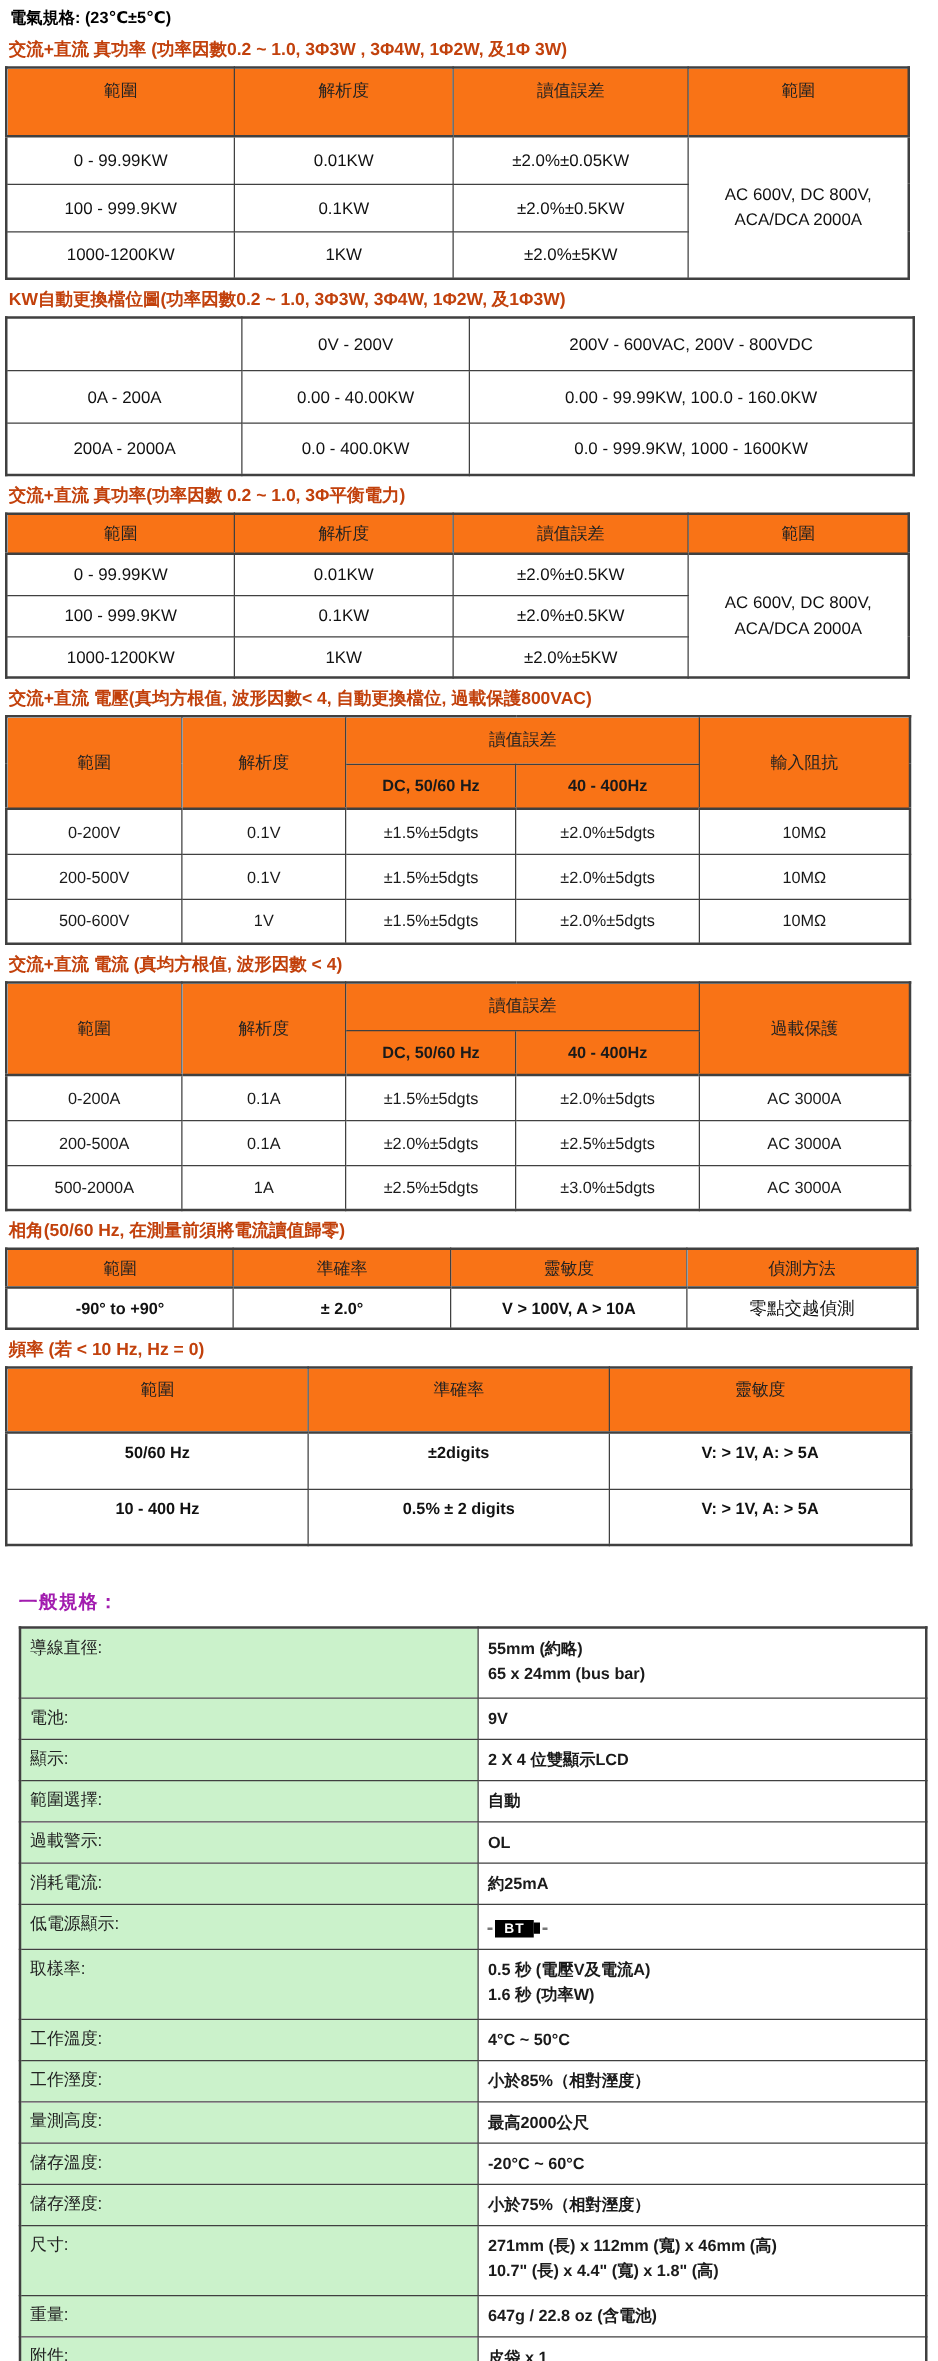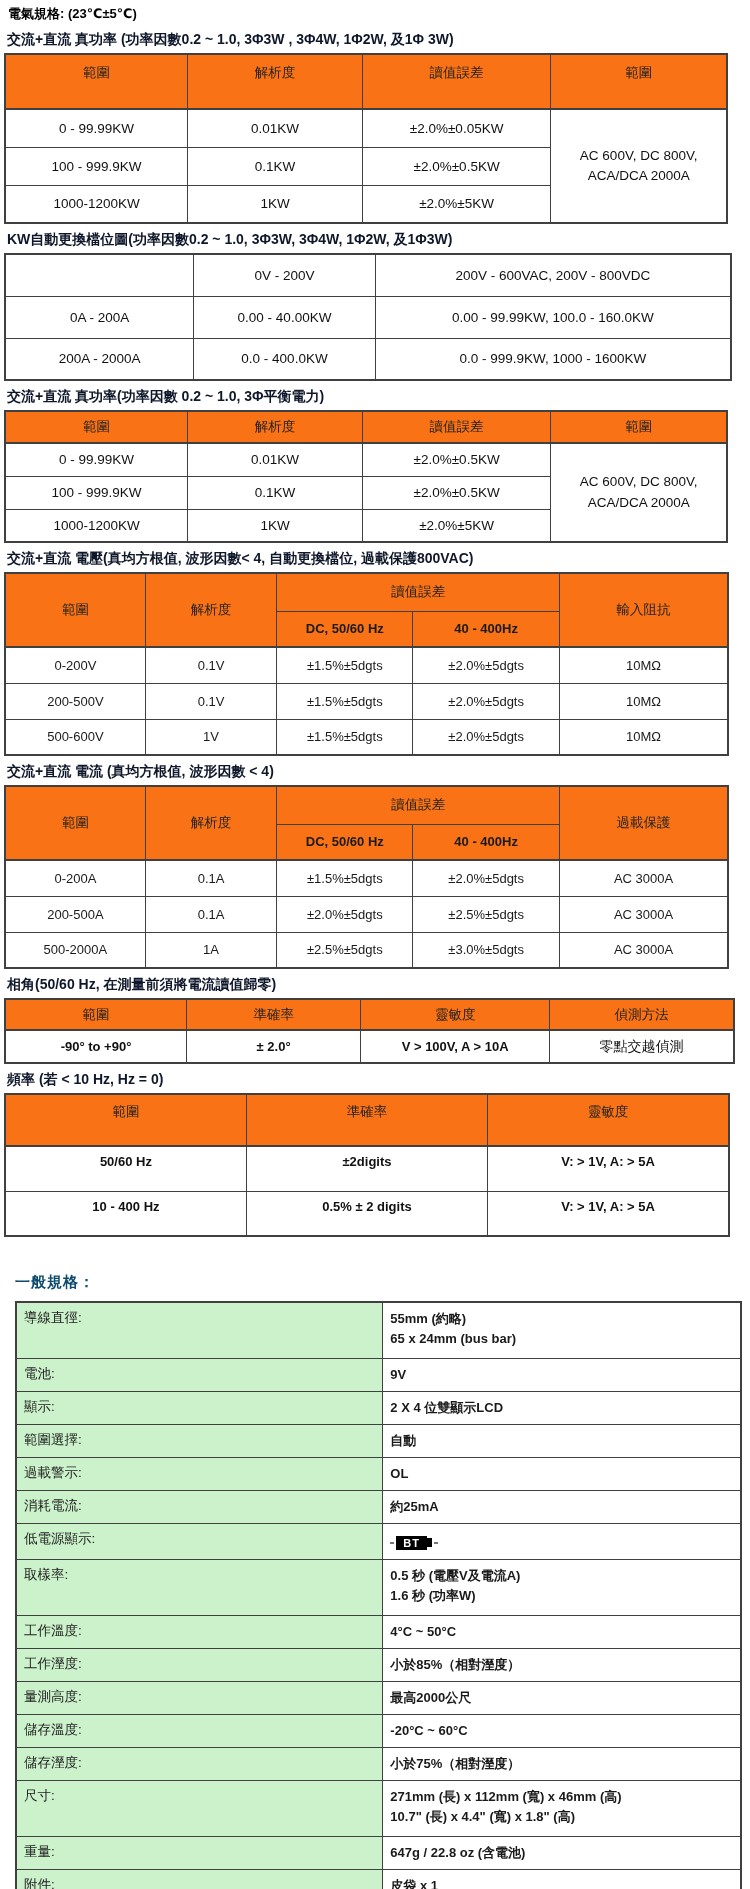--- a/index.html
+++ b/index.html
@@ -1,20 +1,20 @@
 <!DOCTYPE html>
 <html><head>
 <meta charset="utf-8">
 <style>
   html,body{margin:0;padding:0;background:#fff;}
   body{width:750px;font-family:"Liberation Sans","DejaVu Sans",sans-serif;color:#111;}
   .doc{padding:2px 0 10px 0;}
   .main-title{font-size:13px;font-weight:bold;color:#000;margin:2px 0 0 8px;line-height:20px;}
-  .sec-title{font-size:14px;font-weight:bold;color:#0f172a;margin:7px 0 5px 7px;line-height:17px;}
-  .gen-title{font-size:15px;font-weight:bold;color:#0c4a6e;margin:34px 0 0 15px;line-height:22px;letter-spacing:1px;}
+  .sec-title{font-size:14px;font-weight:bold;color:#c2410c;margin:7px 0 5px 7px;line-height:17px;}
+  .gen-title{font-size:15px;font-weight:bold;color:#a21caf;margin:34px 0 0 15px;line-height:22px;letter-spacing:1px;}
 
   table{border-collapse:collapse;table-layout:fixed;border:2px solid #404040;margin-left:4px;background:#fff;}
   th,td{border:1px solid #404040;text-align:center;padding:0 4px;overflow:hidden;font-size:13.5px;}
   th{background:#f97316;font-weight:400;color:#222;}
   .preline{white-space:pre-line;line-height:1.5;}
 
   
   .t-power{width:724px;}
   .t-power col:nth-child(1){width:25.3%;} .t-power col:nth-child(2){width:24.2%;}
   .t-power col:nth-child(3){width:26.1%;} .t-power col:nth-child(4){width:24.4%;}

